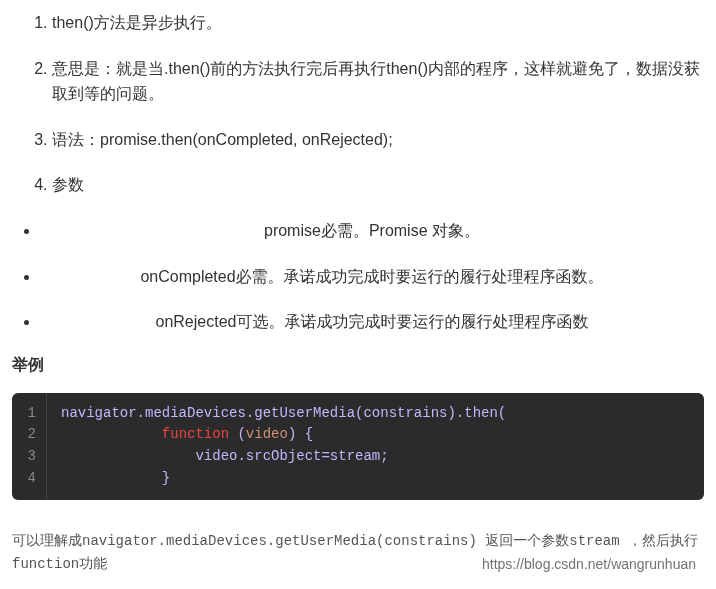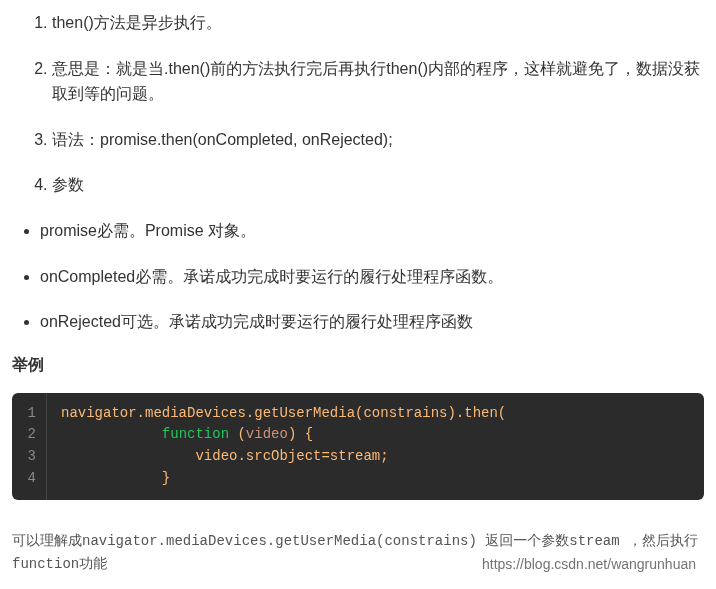--- a/index.html
+++ b/index.html
@@ -17,20 +17,21 @@
     margin: 0 0 18px 0;
   }
   ol.num-list li {
     margin-bottom: 20px;
     line-height: 1.6;
   }
   ul.bullet-list {
     padding-left: 28px;
     margin: 14px 0 18px 0;
     list-style: disc;
+    text-align: center;
   }
   ul.bullet-list li {
     margin-bottom: 20px;
     line-height: 1.6;
   }
   .example-label {
     margin: 8px 0 17px 0;
     font-weight: bold;
   }
   .code-block {
@@ -56,22 +57,22 @@
     line-height: 1.55;
   }
   .code-lines {
     padding: 10px 14px;
     flex: 1;
   }
   .code-lines div {
     line-height: 1.55;
     white-space: pre;
   }
-  .tok-plain { color: #fdba74; }
-  .tok-kw    { color: #22c55e; }
+  .tok-plain { color: #c4b5fd; }
+  .tok-kw    { color: #ef4444; }
   .tok-param { color: #ce9178; }
   .footer-note {
     font-family: Consolas, "Courier New", "Microsoft YaHei", monospace;
     font-size: 14px;
     color: #555;
     line-height: 1.7;
     position: relative;
   }
   .watermark {
     position: absolute;

